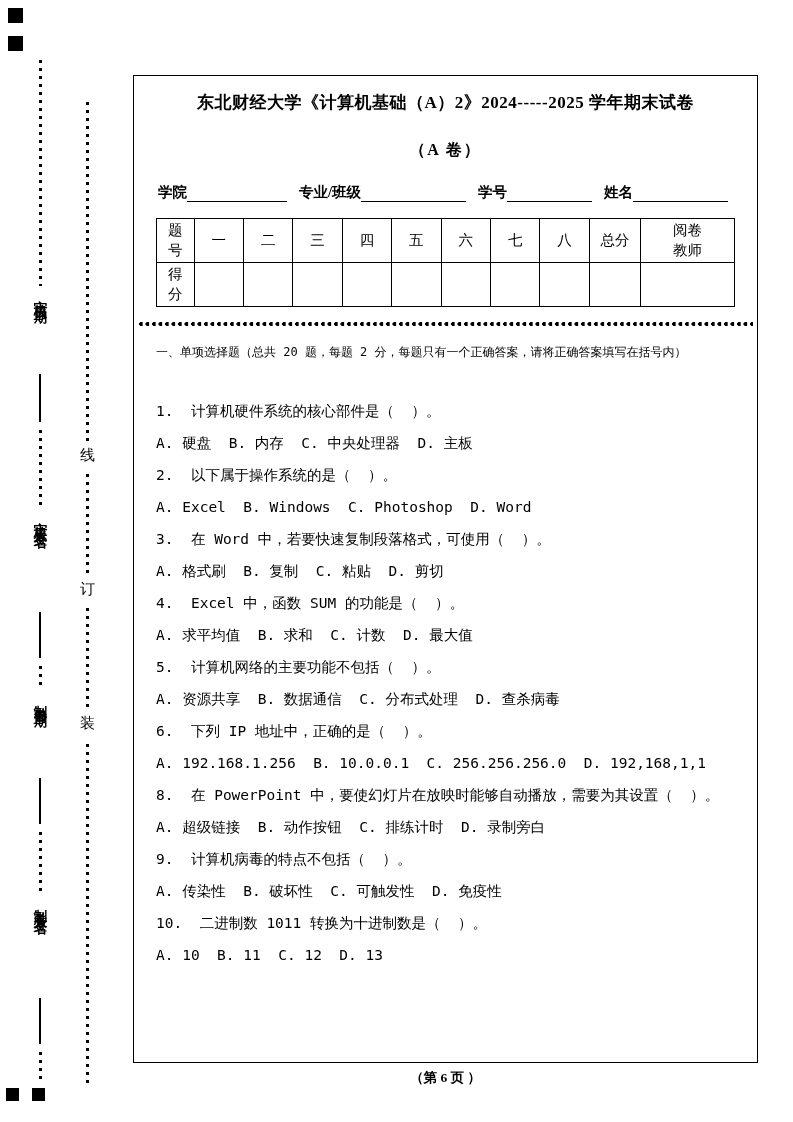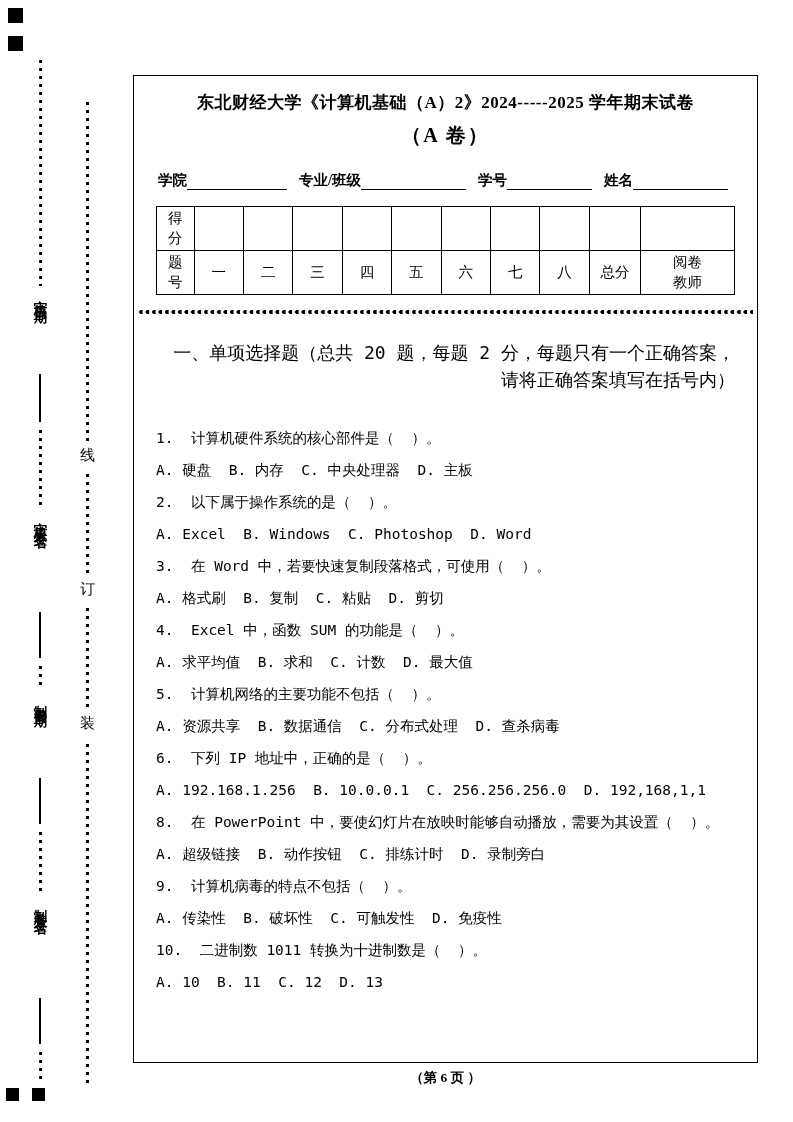--- a/index.html
+++ b/index.html
@@ -33,22 +33,22 @@
     position:absolute; left:133px; top:75px;
     width:625px; height:988px;
     border:1.5px solid #000;
     padding:8px 22px 0 22px;
   }
   .title {
     text-align:center; font-size:17px; font-weight:700;
     line-height:26px; margin-top:6px; letter-spacing:0.5px;
   }
   .subtitle {
-    text-align:center; font-size:20px; font-weight:700;
-    margin-top:6px; letter-spacing:2px;
+    text-align:center; font-size:16px; font-weight:700;
+    margin-top:24px; letter-spacing:2px;
   }
 
   .fields {
     display:flex; align-items:flex-end;
     margin-top:22px; font-size:14.5px; padding:0 2px;
   }
   .flabel { font-weight:700; white-space:nowrap; }
   .fgap { margin-left:12px; }
   .blank { border-bottom:1.2px solid #000; height:19px; display:inline-block; }
 
@@ -67,24 +67,23 @@
   .stack1 { display:inline-block; width:1.05em; line-height:1.35; }
   .stack2 { display:inline-block; width:2.1em; line-height:1.35; }
 
   .dotline {
     height:6px; margin:14px -18px 0 -18px;
     background-image: radial-gradient(circle 2px at 3px 3px, #000 99%, transparent 100%);
     background-size:6.5px 6px; background-repeat:repeat-x;
   }
 
   .section-heading {
-    margin-top:24px; font-size:18px; line-height:27px;
+    margin-top:12px; font-size:12px; line-height:27px;
     white-space:pre-wrap;
     font-family:"DejaVu Sans Mono", "Liberation Serif", serif;
-    text-align:right;
   }
   .questions { margin-top:29px; }
   .qline {
     font-size:14.5px; line-height:32px; white-space:pre-wrap;
     font-family:"DejaVu Sans Mono", "Liberation Serif", serif;
   }
 
   .page-footer {
     position:absolute; left:133px; top:1069px; width:625px;
     text-align:center; font-weight:700; font-size:13.5px;
@@ -133,44 +132,44 @@
     <span class="blank" style="width:105px"></span>
     <span class="flabel fgap">学号</span>
     <span class="blank" style="width:85px"></span>
     <span class="flabel fgap">姓名</span>
     <span class="blank" style="width:95px"></span>
   </div>
 
   <table class="score-table">
     <tbody>
       <tr>
+        <td class="w-corner"><span class="stack1">题号</span></td>
+        <td class="w-num">一</td>
+        <td class="w-num">二</td>
+        <td class="w-num">三</td>
+        <td class="w-num">四</td>
+        <td class="w-num">五</td>
+        <td class="w-num">六</td>
+        <td class="w-num">七</td>
+        <td class="w-num">八</td>
+        <td class="w-total">总分</td>
+        <td class="w-grader"><span class="stack2">阅卷教师</span></td>
+      </tr>
+      <tr>
         <td class="w-corner"><span class="stack1">得分</span></td>
         <td></td>
         <td></td>
         <td></td>
         <td></td>
         <td></td>
         <td></td>
         <td></td>
         <td></td>
         <td></td>
         <td></td>
-      </tr>
-      <tr>
-        <td class="w-corner"><span class="stack1">题号</span></td>
-        <td class="w-num">一</td>
-        <td class="w-num">二</td>
-        <td class="w-num">三</td>
-        <td class="w-num">四</td>
-        <td class="w-num">五</td>
-        <td class="w-num">六</td>
-        <td class="w-num">七</td>
-        <td class="w-num">八</td>
-        <td class="w-total">总分</td>
-        <td class="w-grader"><span class="stack2">阅卷教师</span></td>
       </tr>
     </tbody>
   </table>
 
   <div class="dotline"></div>
 
   <div class="section-heading">一、单项选择题（总共 20 题，每题 2 分，每题只有一个正确答案，请将正确答案填写在括号内）</div>
 
   <div class="questions">
     <div class="qline">1.  计算机硬件系统的核心部件是（  ）。</div>

